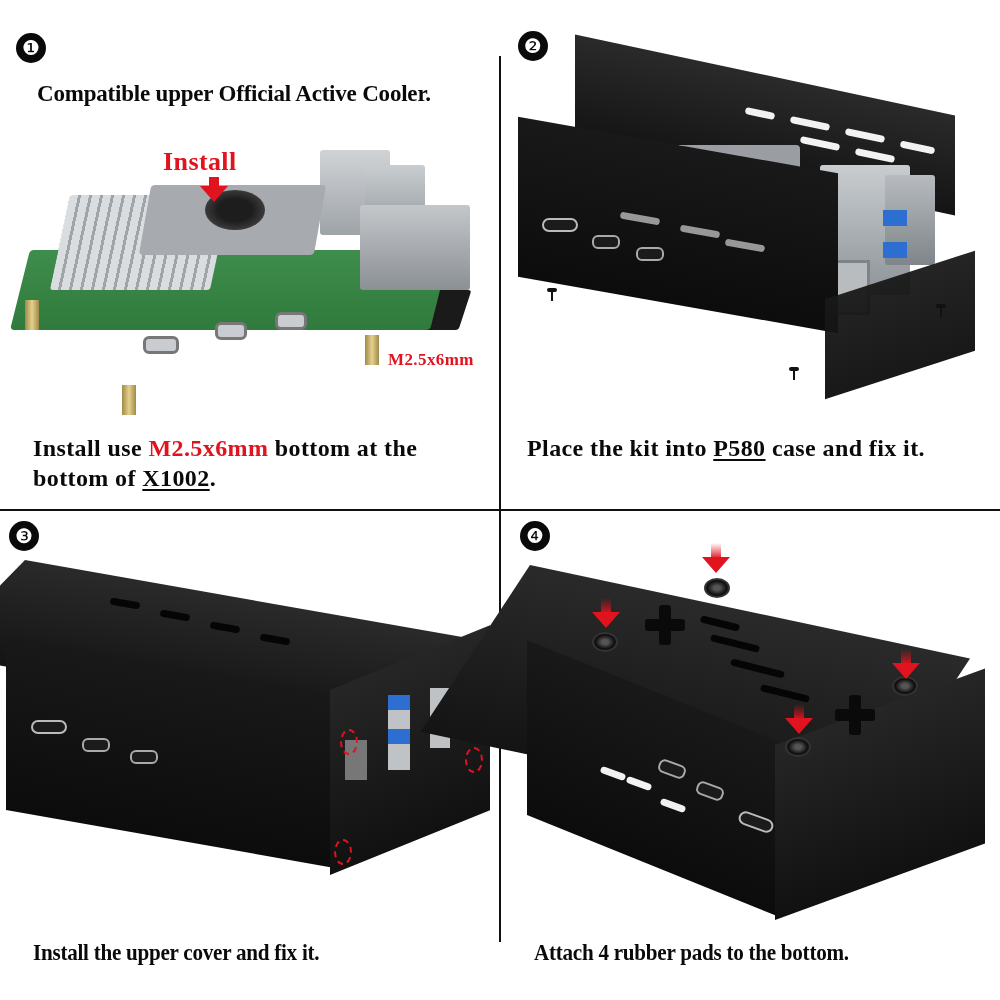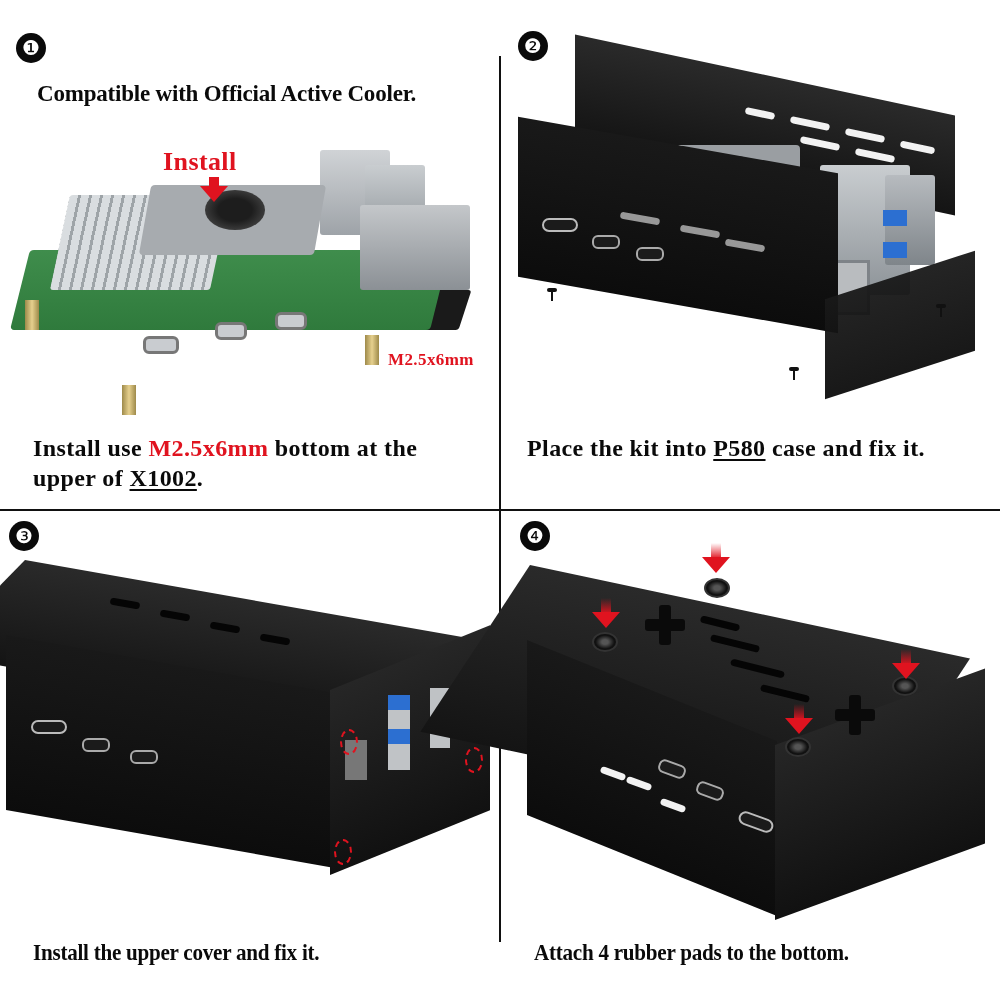--- a/index.html
+++ b/index.html
@@ -55,21 +55,21 @@
     .cross::after { content:""; position:absolute; left:0; top:14px; width:40px; height:12px; background:#0a0a0a; border-radius:3px; }
   </style>
 </head>
 <body>
 
 <div class="vline"></div>
 <div class="hline"></div>
 
 <section>
   <div class="badge" style="left:16px;top:33px;">❶</div>
-  <div class="caption" style="left:37px;top:79px;font-size:23px;letter-spacing:-0.2px;">Compatible with Official Active Cooler.</div>
+  <div class="caption" style="left:37px;top:79px;font-size:23px;letter-spacing:-0.2px;">Compatible upper Official Active Cooler.</div>
 
   <div class="photo" style="left:0;top:0;width:500px;height:420px;">
     <div class="p1-base"></div>
     <div class="p1-board"></div>
     <div class="p1-spacer" style="left:122px;top:385px;"></div>
     <div class="p1-spacer" style="left:365px;top:335px;"></div>
     <div class="p1-spacer" style="left:25px;top:300px;"></div>
     <div class="p1-usb"></div>
     <div class="p1-usb2"></div>
     <div class="p1-eth"></div>
@@ -81,21 +81,21 @@
     <div class="p1-port" style="left:275px;top:312px;width:32px;"></div>
   </div>
 
   <div class="caption" style="left:163px;top:147px;color:#e0131f;font-size:26px;">Install</div>
   <div style="position:absolute;left:209px;top:177px;width:10px;height:10px;background:#e0131f;"></div>
   <div class="arrow" style="left:200px;top:186px;border-left-width:14px;border-right-width:14px;border-top-width:16px;"></div>
   <div class="caption" style="left:388px;top:345px;color:#e0131f;font-size:17px;">M2.5x6mm</div>
 
   <div class="caption" style="left:33px;top:433px;">
     <span>Install use </span><span class="red">M2.5x6mm</span><span> bottom at the</span><br>
-    <span>upper of </span><span class="ul">X1002</span><span>.</span>
+    <span>bottom of </span><span class="ul">X1002</span><span>.</span>
   </div>
 </section>
 
 <section>
   <div class="badge" style="left:518px;top:31px;">❷</div>
 
   <div class="photo" style="left:500px;top:60px;width:500px;height:340px;">
 
     <div class="case-top" style="left:75px;top:15px;width:380px;height:100px;transform:skewY(12deg);"></div>
     <div class="slot" style="left:245px;top:50px;width:30px;transform:rotate(12deg);"></div>

